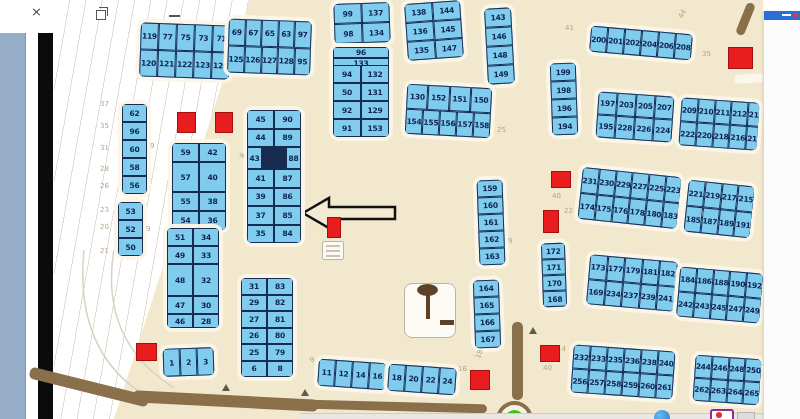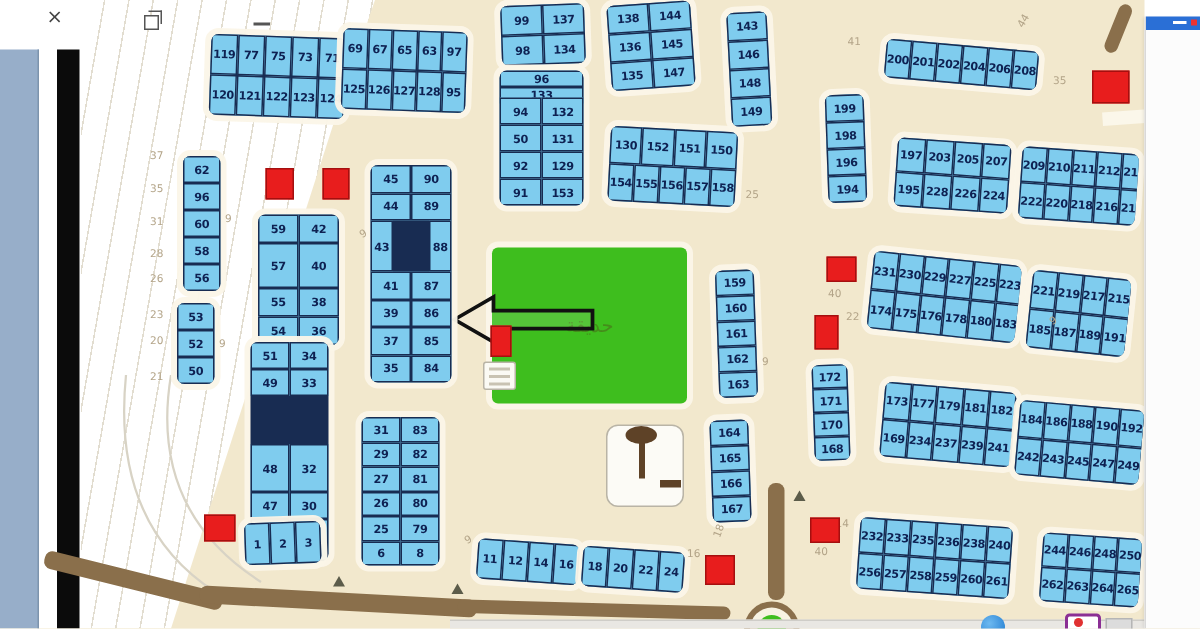--- a/index.html
+++ b/index.html
@@ -97,23 +97,20 @@
     <path d="M30,0 Q20,100 90,145" fill="none" stroke="#d8d3c5" stroke-width="1.5"></path>
     <path d="M60,0 Q45,90 120,138" fill="none" stroke="#d8d3c5" stroke-width="1.5"></path>
   </svg>
   <div class="blue-strip"></div>
   <div class="black-bar"></div>
 
   <div class="ctl ctl-close">×</div>
   <div class="ctl ctl-restore"></div>
   <div class="ctl ctl-min"></div>
 
-  <div class="park">
-    <span>حديقة</span>
-  </div>
   <div class="services">
       <i></i>
       <i></i>
       <i></i>
     </div>
   <div class="court"></div>
   <div class="minaret-stem"></div>
   <div class="minaret-cap"></div>
   <div class="minaret-bar"></div>
 
@@ -342,43 +339,43 @@
       </div>
       <div class="block" style="left: 167px; top: 228px; width: 52px; transform: rotate(0deg);">
         <div class="brow" style="height: 18px;">
           <div class="cell">51</div>
           <div class="cell">34</div>
         </div>
         <div class="brow" style="height: 18px;">
           <div class="cell">49</div>
           <div class="cell">33</div>
         </div>
-        <div class="brow" style="height: 32px; margin-top: 32px;">
+        <div class="brow" style="height: 32px;">
           <div class="cell">48</div>
           <div class="cell">32</div>
         </div>
         <div class="brow" style="height: 18px;">
           <div class="cell">47</div>
           <div class="cell">30</div>
         </div>
-        <div class="brow" style="height: 28px;">
+        <div class="brow" style="height: 14px;">
           <div class="cell">46</div>
           <div class="cell">28</div>
         </div>
       </div>
       <div class="block" style="left: 247px; top: 110px; width: 54px; transform: rotate(0deg);">
         <div class="brow" style="height: 18.5px;">
           <div class="cell">45</div>
           <div class="cell">90</div>
         </div>
         <div class="brow" style="height: 18.5px;">
           <div class="cell">44</div>
           <div class="cell">89</div>
         </div>
-        <div class="brow" style="height: 34px; gap: 24px;">
+        <div class="brow" style="height: 22px; gap: 24px;">
           <div class="cell">43</div>
           <div class="cell">88</div>
         </div>
         <div class="brow" style="height: 18.5px;">
           <div class="cell">41</div>
           <div class="cell">87</div>
         </div>
         <div class="brow" style="height: 18.5px;">
           <div class="cell">39</div>
           <div class="cell">86</div>

